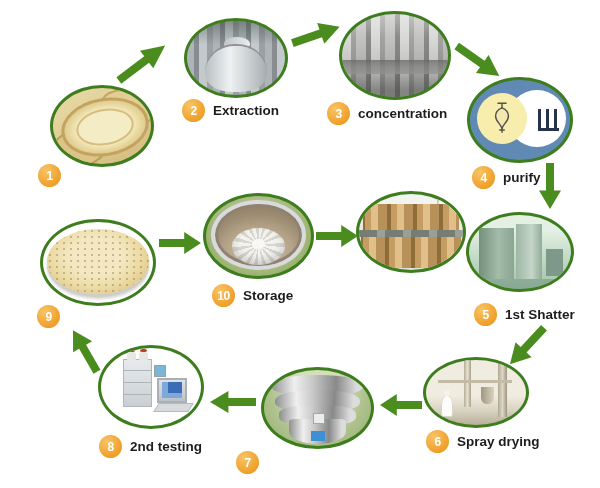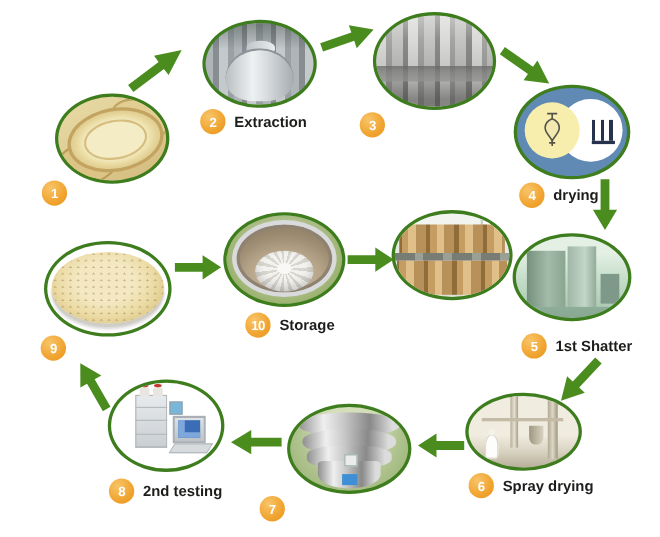--- a/index.html
+++ b/index.html
@@ -189,44 +189,45 @@
 
   <div class="tag" style="left:38px;top:164px;">
     <span class="badge">1</span>
   </div>
   <div class="tag" style="left:182px;top:99px;">
     <span class="badge">2</span>
     <span class="lbl">Extraction</span>
   </div>
   <div class="tag" style="left:327px;top:102px;">
     <span class="badge">3</span>
+    <span class="lbl">concentration</span>
   </div>
   <div class="tag" style="left:472px;top:166px;">
     <span class="badge">4</span>
-    <span class="lbl">drying</span>
+    <span class="lbl">purify</span>
   </div>
   <div class="tag" style="left:474px;top:303px;">
     <span class="badge">5</span>
     <span class="lbl">1st Shatter</span>
   </div>
   <div class="tag" style="left:426px;top:430px;">
     <span class="badge">6</span>
     <span class="lbl">Spray drying</span>
   </div>
   <div class="tag" style="left:236px;top:451px;">
     <span class="badge">7</span>
   </div>
   <div class="tag" style="left:99px;top:435px;">
     <span class="badge">8</span>
     <span class="lbl">2nd testing</span>
   </div>
   <div class="tag" style="left:37px;top:305px;">
     <span class="badge">9</span>
   </div>
-  <div class="tag" style="left:223px;top:284px;">
+  <div class="tag" style="left:212px;top:284px;">
     <span class="badge">10</span>
     <span class="lbl">Storage</span>
   </div>
 
   <svg class="arrow" style="left:113px;top:50px;width:58px;height:26px;transform:rotate(-37deg);" viewBox="0 0 60 26" preserveAspectRatio="none">
       <polygon points="0,9 36,9 36,2 60,13 36,24 36,17 0,17"></polygon>
     </svg>
   <svg class="arrow" style="left:291px;top:22px;width:50px;height:26px;transform:rotate(-19deg);" viewBox="0 0 60 26" preserveAspectRatio="none">
       <polygon points="0,9 36,9 36,2 60,13 36,24 36,17 0,17"></polygon>
     </svg>

